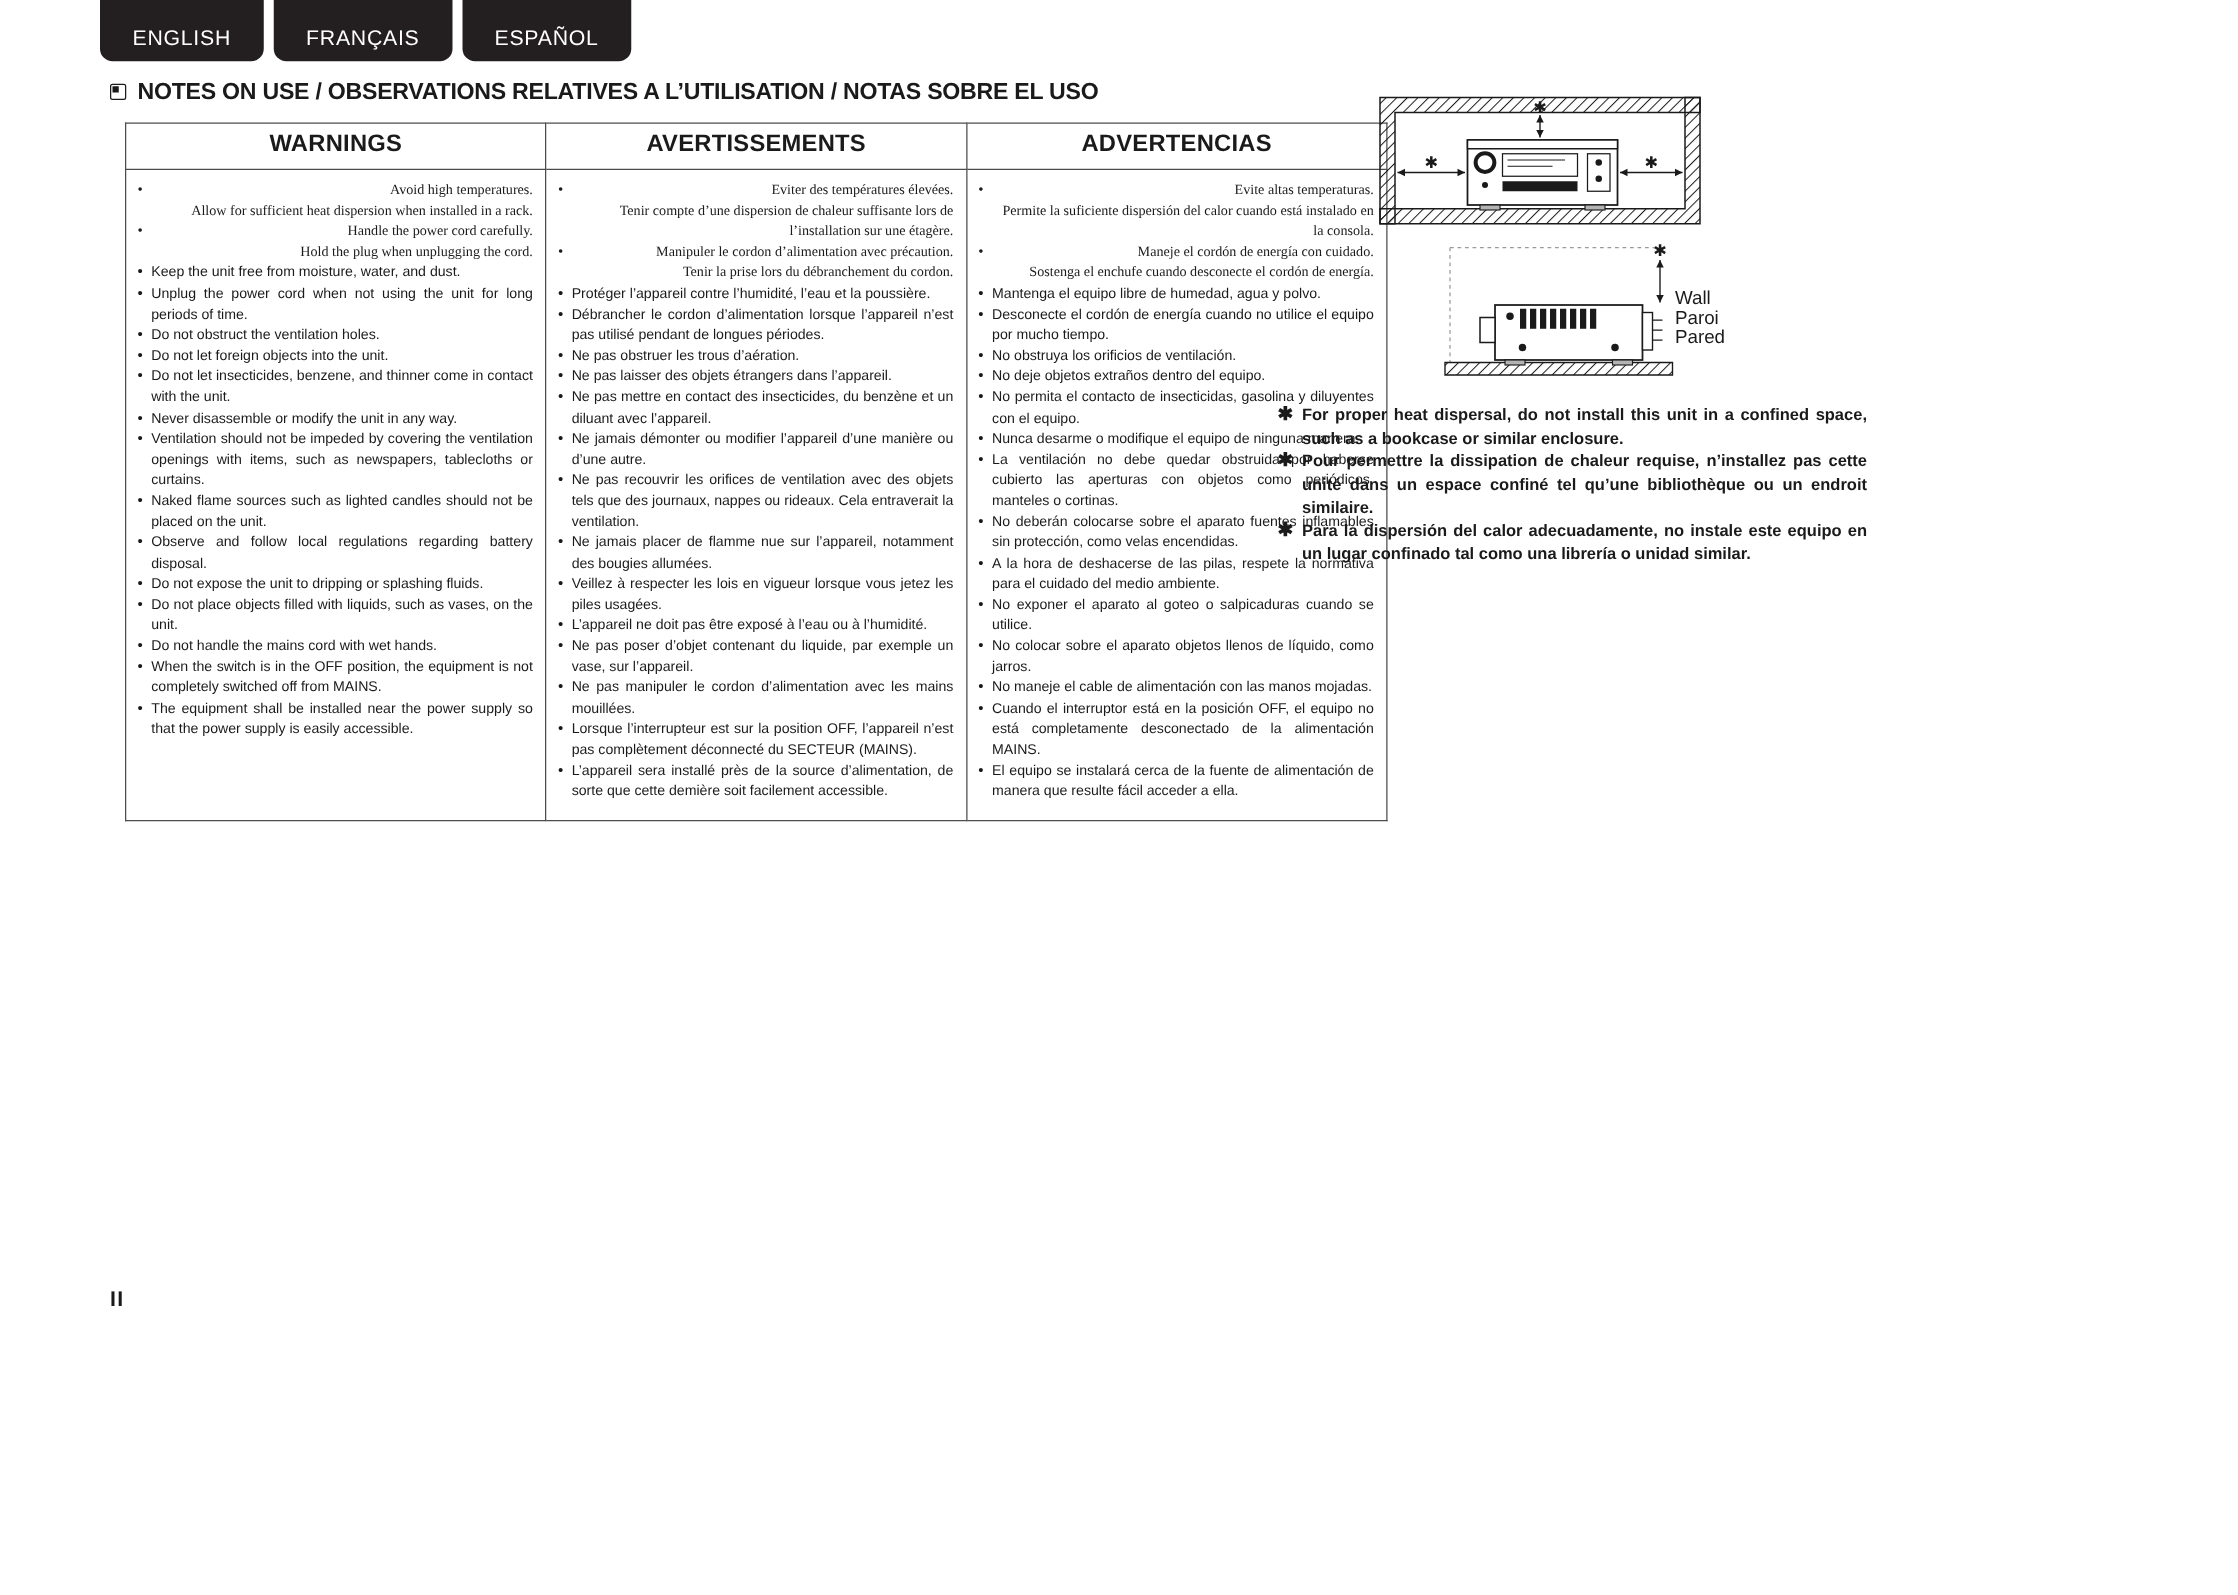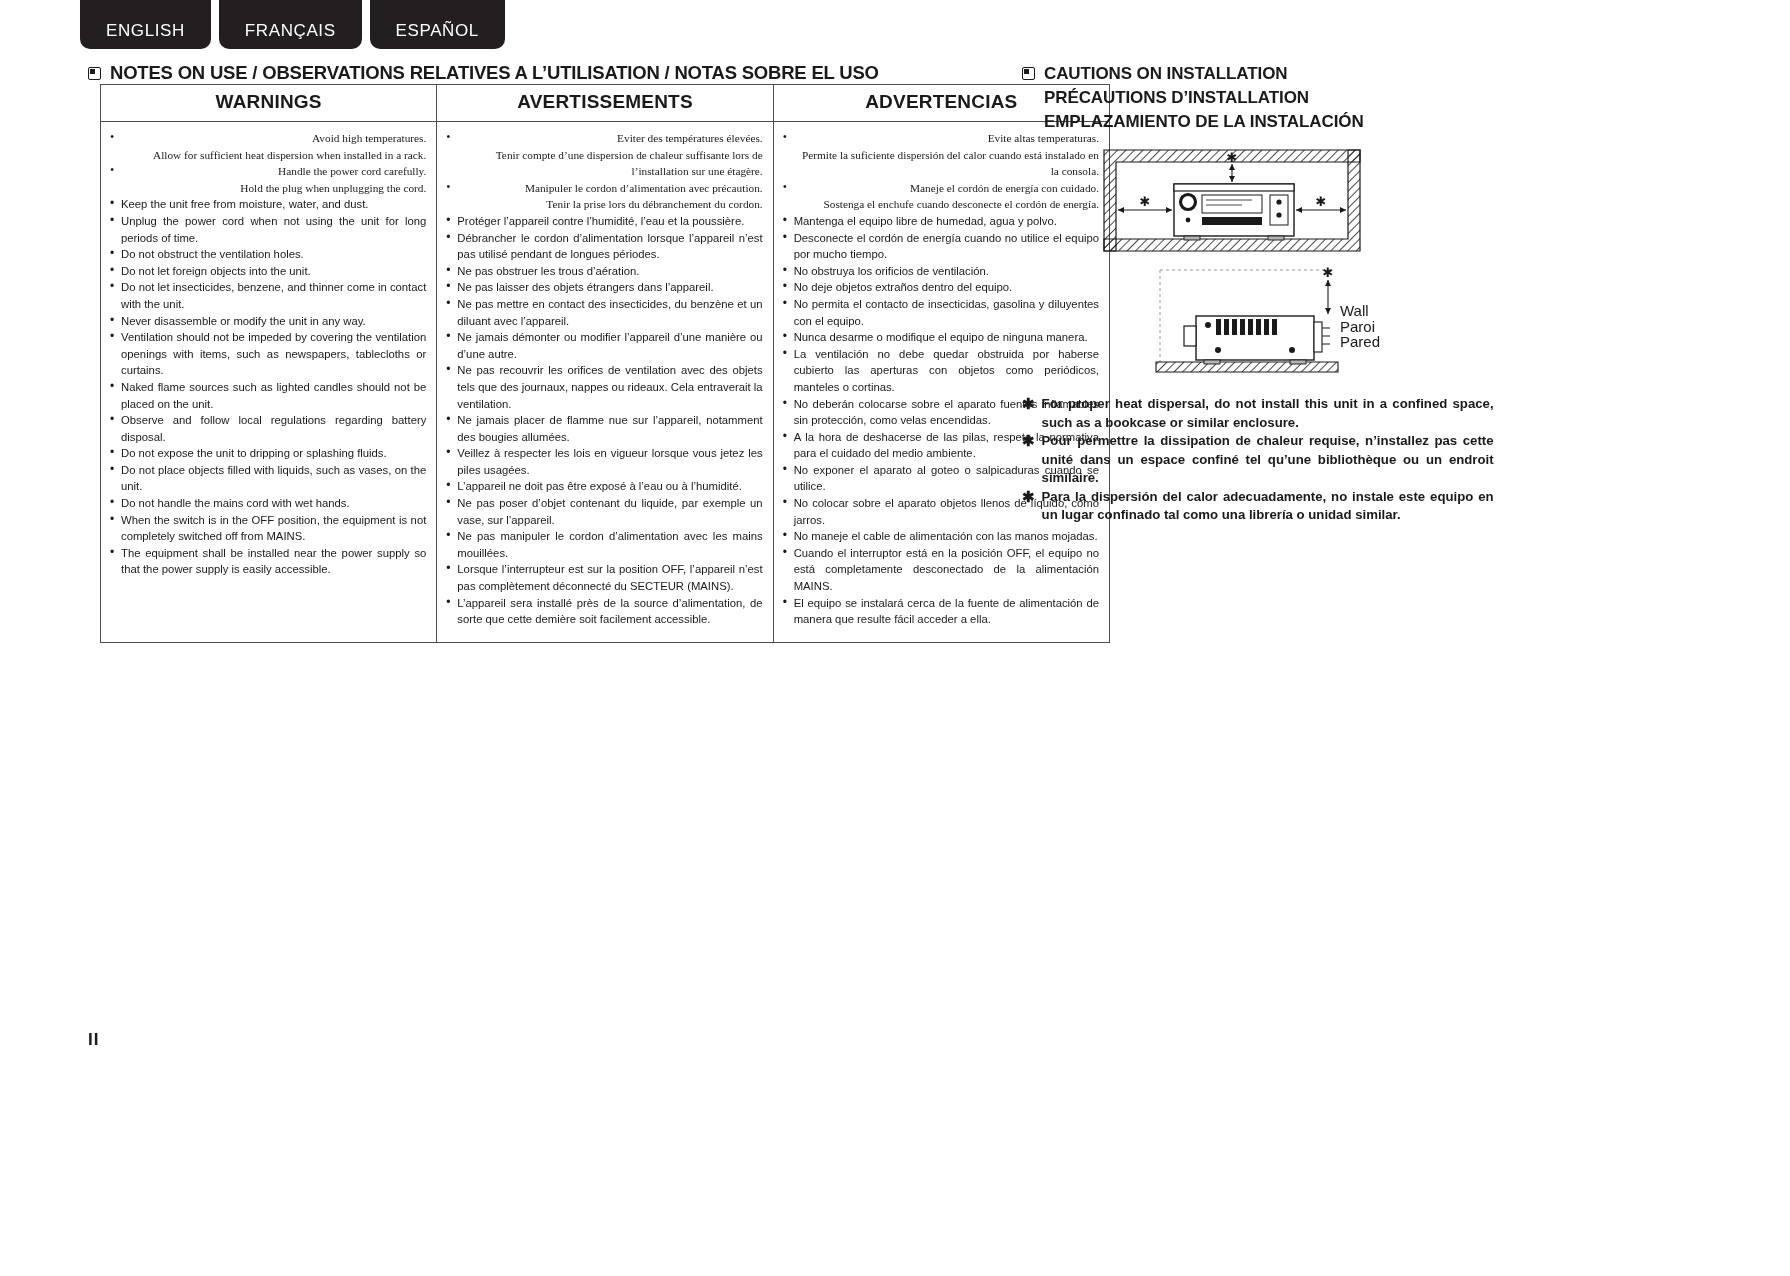--- a/index.html
+++ b/index.html
@@ -44,21 +44,21 @@
     top: 62px;
     width: 925px;
   }
   .section-head {
     display: flex;
     align-items: flex-start;
     gap: 9px;
     font-size: 18.5px;
     font-weight: bold;
     letter-spacing: -0.2px;
-    margin-bottom: 0;
+    margin-bottom: 14px;
     white-space: nowrap;
   }
   .sq-icon {
     display: inline-block;
     width: 11px;
     height: 11px;
     border: 1.8px solid #1a1a1a;
     border-radius: 2px;
     margin-top: 5px;
     flex: 0 0 auto;
@@ -289,28 +289,20 @@
               <li><span>Cuando el interruptor está en la posición OFF, el equipo no está completamente desconectado de la alimentación MAINS.</span></li>
               <li><span>El equipo se instalará cerca de la fuente de alimentación de manera que resulte fácil acceder a ella.</span></li>
             </ul>
         </td>
       </tr>
     </tbody>
   </table>
 </div>
 
 <div class="right-col">
-  <div class="right-head">
-    <span class="sq-icon"></span>
-    <div class="lines">
-      <div>CAUTIONS ON INSTALLATION</div>
-      <div>PRÉCAUTIONS D’INSTALLATION</div>
-      <div>EMPLAZAMIENTO DE LA INSTALACIÓN</div>
-    </div>
-  </div>
 
   <div class="diagrams">
 
     <div class="diag-wrap diag1">
       <svg width="260" height="115" viewBox="0 0 260 115">
         <defs>
           <pattern id="hatch" width="6" height="6" patternTransform="rotate(45)" patternUnits="userSpaceOnUse">
             <line x1="0" y1="0" x2="0" y2="6" stroke="#1a1a1a" stroke-width="1.6"></line>
           </pattern>
         </defs>

